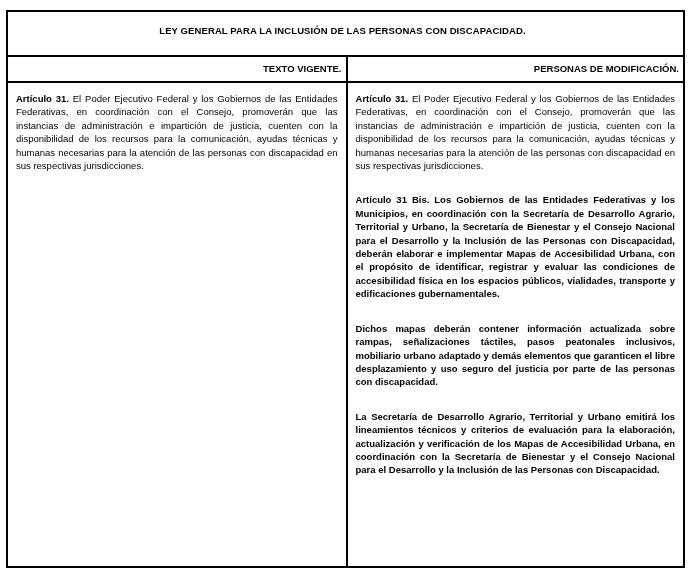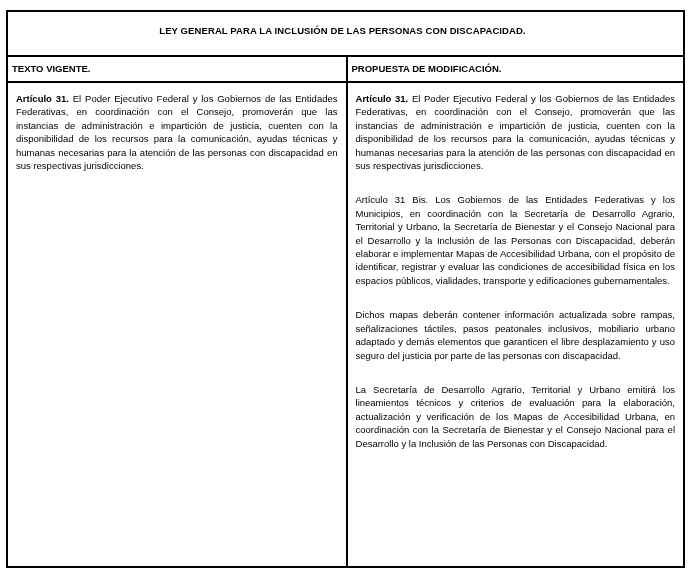--- a/index.html
+++ b/index.html
@@ -24,54 +24,54 @@
   }
   .title-row .title-text {
     font-weight: bold;
     font-size: 9.5px;
     line-height: 12px;
     letter-spacing: 0.1px;
   }
   .header-row { display: flex; border-bottom: 2px solid #000; }
   .header-cell {
     padding: 6px 4px 7px 4px;
-    text-align: left;
+    text-align: right;
     font-weight: bold;
     font-size: 9.5px;
     line-height: 11px;
   }
   .header-cell.left { width: 50.3%; border-right: 2px solid #000; }
   .header-cell.right { flex: 1; }
   .body-row { display: flex; min-height: 483px; }
   .body-cell { padding: 9px 8px 10px 8px; }
   .body-cell.left { width: 50.3%; border-right: 2px solid #000; }
   .body-cell.right { flex: 1; }
   .body-cell p {
     font-size: 9.5px;
     line-height: 13.4px;
     text-align: justify;
     margin: 0 0 21px 0;
   }
   .body-cell p:last-child { margin-bottom: 0; }
   .bold { font-weight: bold; }
-  p.bold-par { font-weight: normal; }
+  p.bold-par { font-weight: bold; }
 </style>
 </head>
 <body>
 
 <div class="page">
   <div class="doc-table">
 
     <div class="title-row">
       <span class="title-text">LEY GENERAL PARA LA INCLUSIÓN DE LAS PERSONAS CON DISCAPACIDAD.</span>
     </div>
 
     <div class="header-row">
       <div class="header-cell left">TEXTO VIGENTE.</div>
-      <div class="header-cell right">PROPUESTA DE MODIFICACIÓN.</div>
+      <div class="header-cell right">PERSONAS DE MODIFICACIÓN.</div>
     </div>
 
     <div class="body-row">
 
       <div class="body-cell left">
         <p><span class="bold">Artículo 31.</span><span> El Poder Ejecutivo Federal y los Gobiernos de las Entidades Federativas, en coordinación con el Consejo, promoverán que las instancias de administración e impartición de justicia, cuenten con la disponibilidad de los recursos para la comunicación, ayudas técnicas y humanas necesarias para la atención de las personas con discapacidad en sus respectivas jurisdicciones.</span></p>
       </div>
 
       <div class="body-cell right">
         <p><span class="bold">Artículo 31.</span><span> El Poder Ejecutivo Federal y los Gobiernos de las Entidades Federativas, en coordinación con el Consejo, promoverán que las instancias de administración e impartición de justicia, cuenten con la disponibilidad de los recursos para la comunicación, ayudas técnicas y humanas necesarias para la atención de las personas con discapacidad en sus respectivas jurisdicciones.</span></p>

